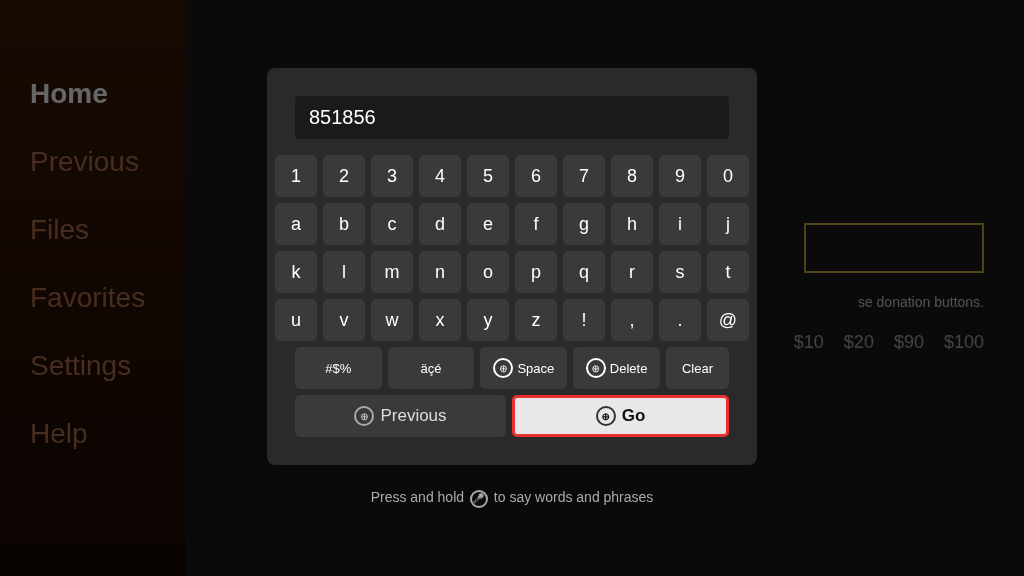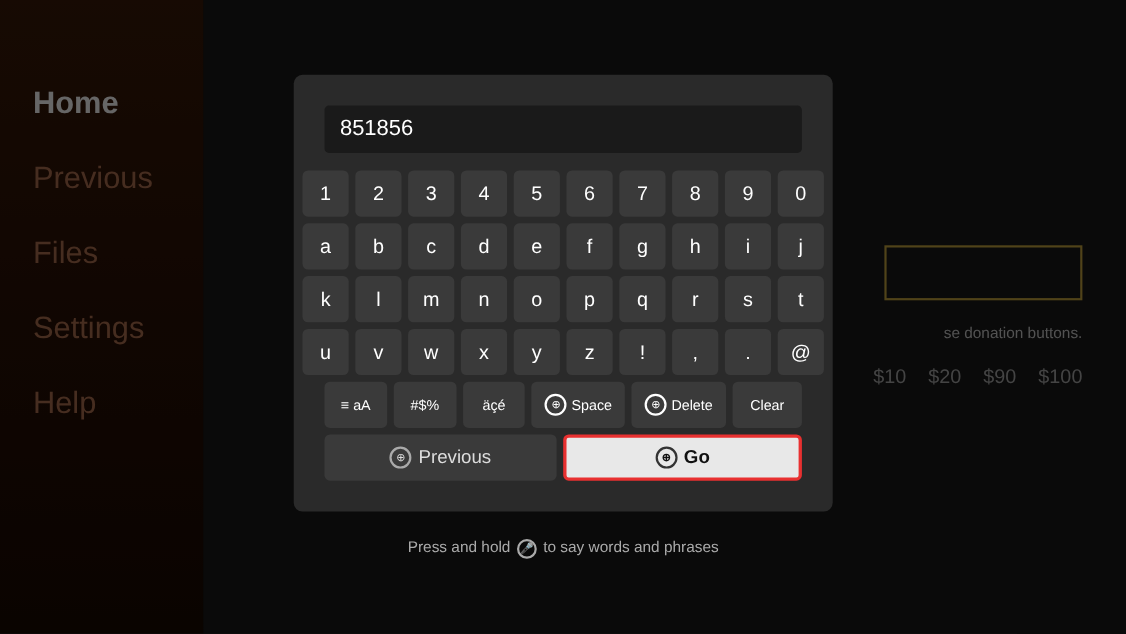--- a/index.html
+++ b/index.html
@@ -234,20 +234,23 @@
   <div class="sidebar-item active">
     <span>Home</span>
   </div>
   <div class="sidebar-item">
     <span>Previous</span>
   </div>
   <div class="sidebar-item">
     <span>Files</span>
   </div>
   <div class="sidebar-item">
+    <span>Favorites</span>
+  </div>
+  <div class="sidebar-item">
     <span>Settings</span>
   </div>
   <div class="sidebar-item">
     <span>Help</span>
   </div>
 </div>
 
 <div class="content-area">
   <div class="bg-input-box"></div>
   <div class="hint-text">
@@ -315,21 +318,20 @@
         <button class="key">x</button>
         <button class="key">y</button>
         <button class="key">z</button>
         <button class="key">!</button>
         <button class="key">,</button>
         <button class="key">.</button>
         <button class="key">@</button>
       </div>
 
       <div class="key-row special-row">
-        <button class="key-wide">≡ aA</button>
         <button class="key-wide">#$%</button>
         <button class="key-wide">äçé</button>
         <button class="key-wide">
           <span class="circle-icon">⊕</span>Space
         </button>
         <button class="key-wide">
           <span class="circle-icon">⊕</span>Delete
         </button>
         <button class="key-wide clear">Clear</button>
       </div>

